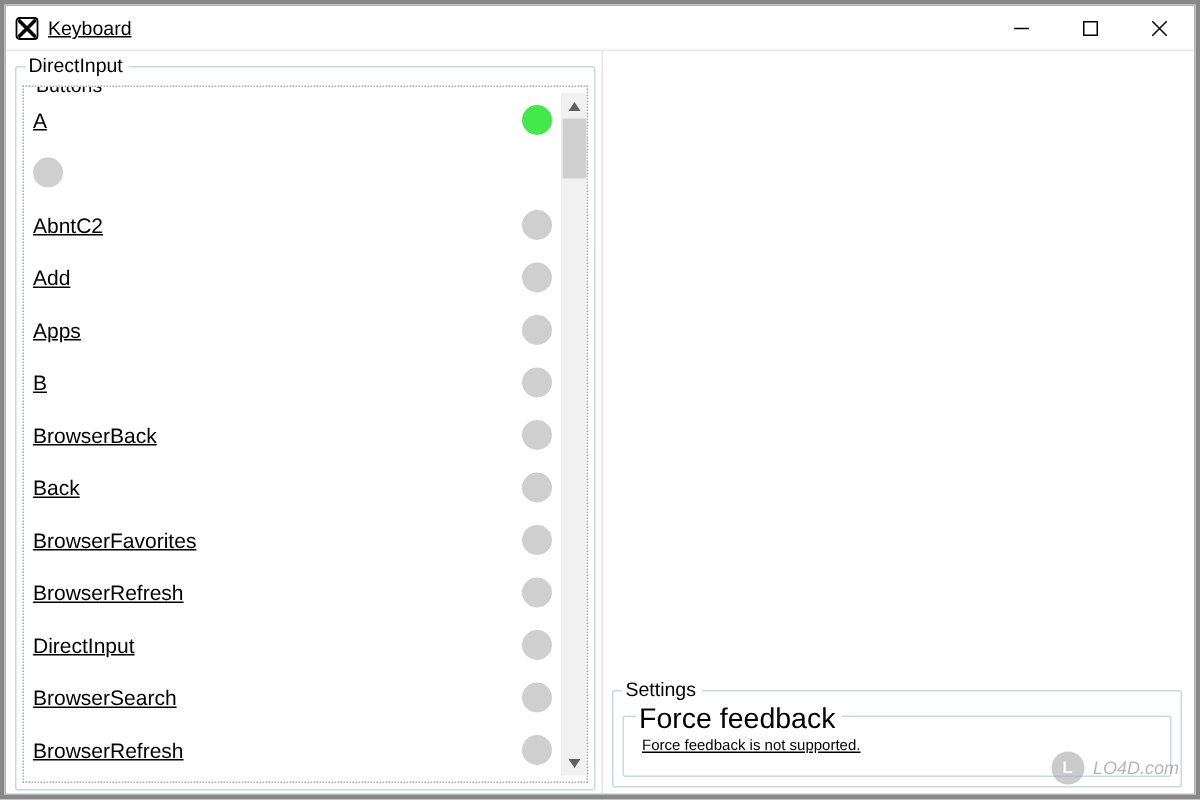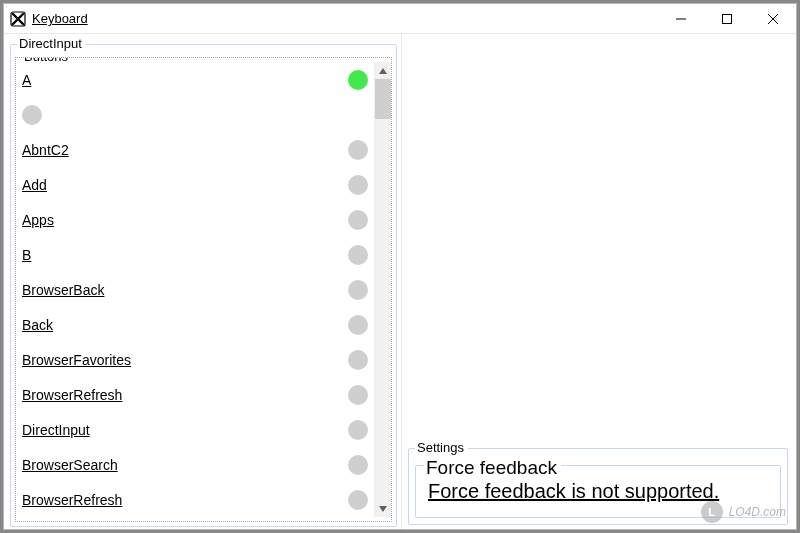--- a/index.html
+++ b/index.html
@@ -172,21 +172,21 @@
     padding: 14px 10px 14px 12px;
   }
   .ff-group > .legend {
     position: absolute;
     top: -9px;
     left: 8px;
     background: #fff;
     padding: 0 4px 0 2px;
     font-size: 19px;
   }
-  .ff-text { font-size: 20px; }
+  .ff-text { font-size: 10px; }
   .watermark {
     position: absolute;
     right: 10px; bottom: 6px;
     display: flex;
     align-items: center;
     gap: 6px;
     opacity: 0.6;
     font-size: 12px;
     color: #888;
     font-style: italic;

